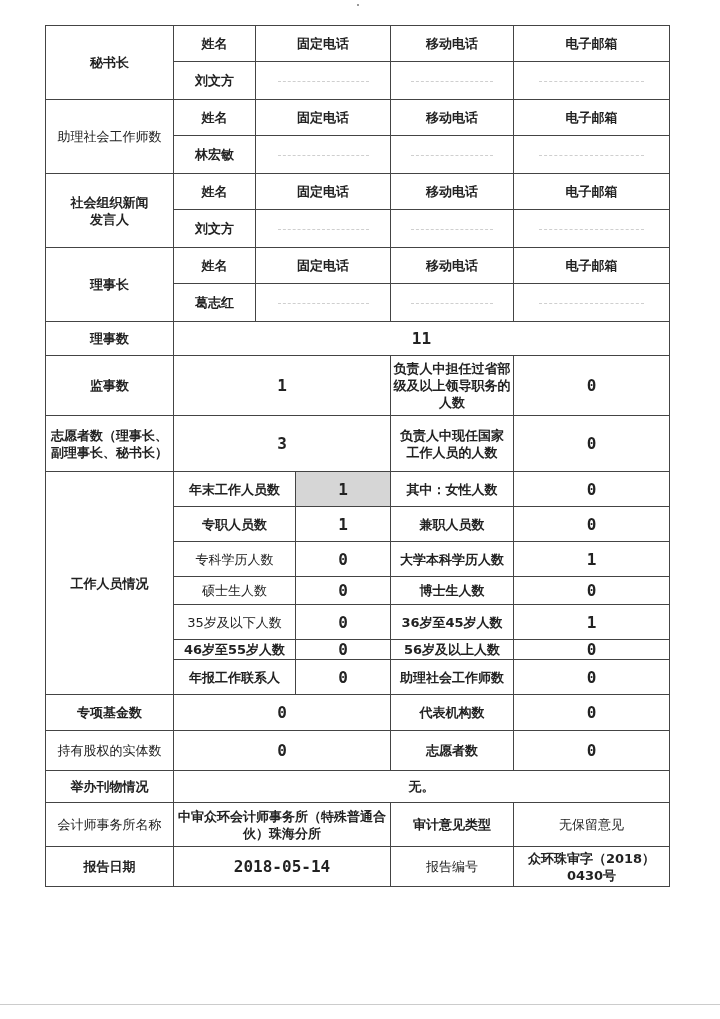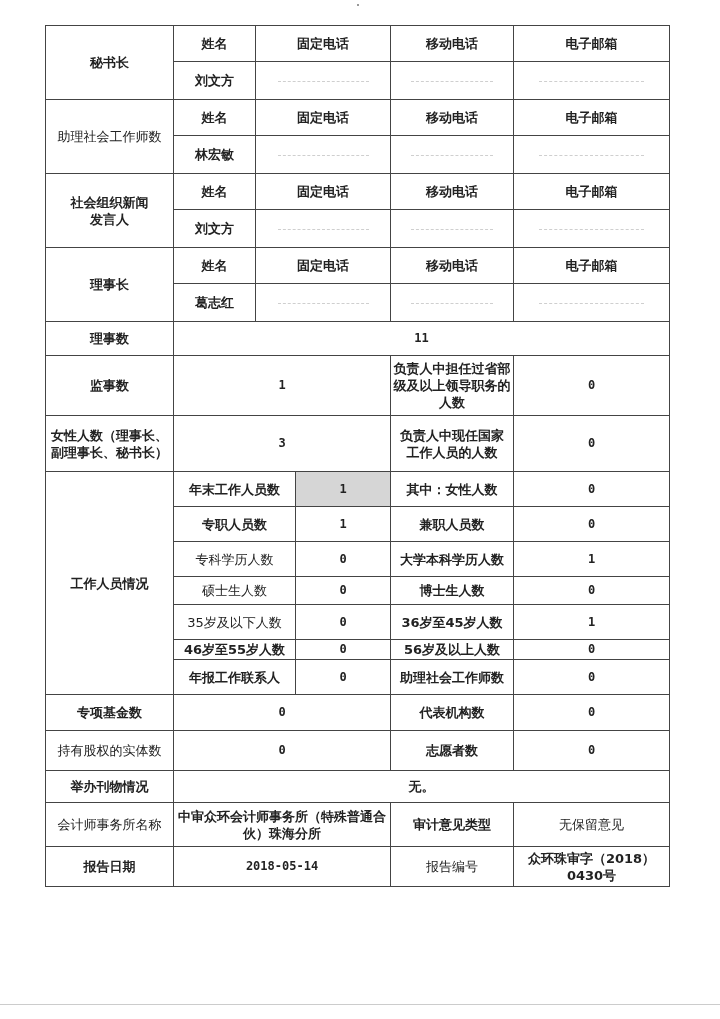--- a/index.html
+++ b/index.html
@@ -1,20 +1,20 @@
 <!DOCTYPE html>
 <html><head>
 <meta charset="utf-8">
 <style>
   html,body{margin:0;padding:0;background:#fff;}
   body{width:720px;height:1019px;position:relative;font-family:"DejaVu Sans","Liberation Sans",sans-serif;color:#222;}
   table{position:absolute;left:45px;top:25px;border-collapse:collapse;table-layout:fixed;width:624px;}
   td{border:1.5px solid #444;text-align:center;vertical-align:middle;font-size:13px;line-height:17px;padding:1px 2px;overflow:hidden;}
   td.b{font-weight:bold;}
-  td.num{font-family:"DejaVu Sans Mono","Liberation Mono",monospace;font-size:12px;font-weight:bold;}
+  td.num{font-family:"DejaVu Sans Mono","Liberation Mono",monospace;font-size:16px;font-weight:bold;}
   td.shade{background:#d6d6d6;}
   .redact{display:inline-block;width:70%;height:3px;border-top:1px dashed #bbb;opacity:.7;}
   .topdot{position:absolute;left:357px;top:4px;width:2px;height:2px;background:#999;}
   .bottomline{position:absolute;left:0;top:1004px;width:720px;border-top:1px solid #ccc;}
 </style>
 </head>
 <body>
 
 <div class="topdot"></div>
 
@@ -91,21 +91,21 @@
   </tr>
 
   <tr style="height:60px">
     <td class="b">监事数</td>
     <td colspan="3" class="num">1</td>
     <td class="b">负责人中担任过省部级及以上领导职务的人数</td>
     <td class="num">0</td>
   </tr>
 
   <tr style="height:56px">
-    <td class="b">女性人数（理事长、副理事长、秘书长）</td>
+    <td class="b">志愿者数（理事长、副理事长、秘书长）</td>
     <td colspan="3" class="num">3</td>
     <td class="b" style="padding:0 6px">负责人中现任国家工作人员的人数</td>
     <td class="num">0</td>
   </tr>
 
   <tr style="height:35px">
     <td rowspan="7" class="b">工作人员情况</td>
     <td colspan="2" class="b">年末工作人员数</td>
     <td class="num shade">1</td>
     <td class="b">其中：女性人数</td>

